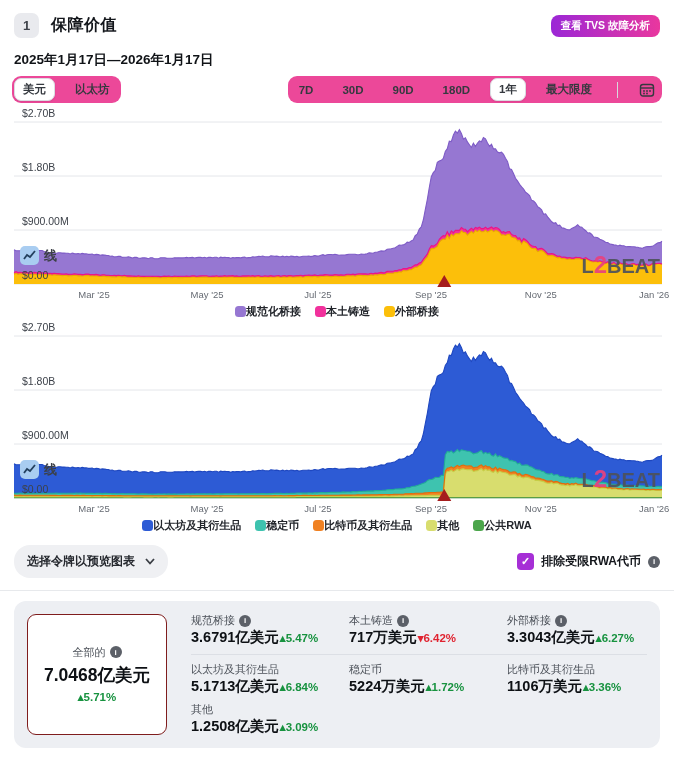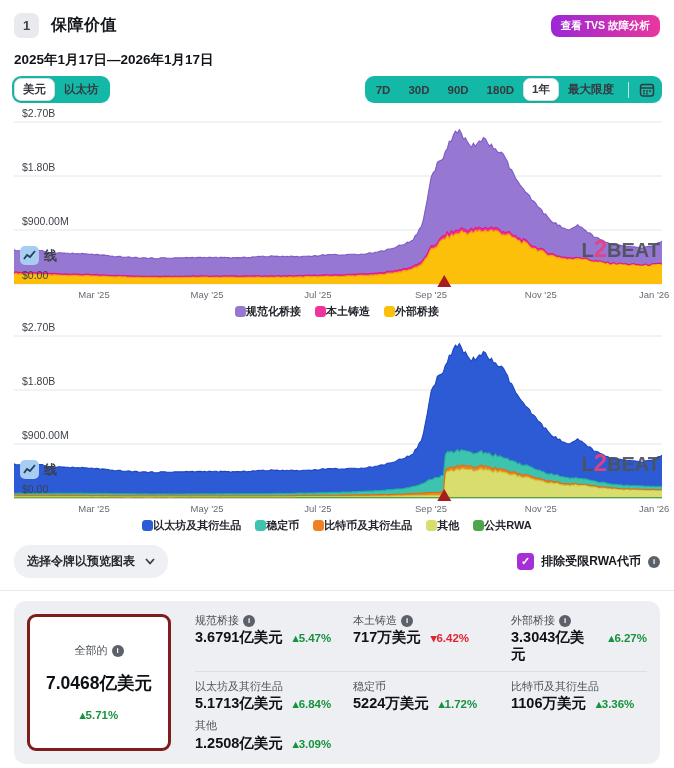--- a/index.html
+++ b/index.html
@@ -4,54 +4,54 @@
 <style>
   html,body{margin:0;padding:0}
   body{width:674px;height:768px;background:#ffffff;font-family:"Liberation Sans",sans-serif;color:#14171c;overflow:hidden}
   .page{padding-top:13px}
   .header-row{display:flex;align-items:center;padding:0 14px}
   .idx-badge{width:25px;height:25px;background:#e9eaee;border-radius:7px;display:flex;align-items:center;justify-content:center;font-weight:700;font-size:13px;color:#3f434b;flex:0 0 auto}
   .page-title{font-size:16px;font-weight:700;margin:0 0 0 12px;letter-spacing:.5px}
   .tvs-btn{margin-left:auto;border:none;cursor:pointer;color:#fff;font-weight:700;font-size:10.5px;padding:4px 10px;border-radius:8px;background:linear-gradient(90deg,#9b27d6,#e9379e);font-family:inherit}
   .date-row{padding:0 14px;margin-top:13px;font-weight:700;font-size:13.5px;color:#101317}
   .controls-row{display:flex;align-items:center;justify-content:space-between;padding:0 12px;margin-top:7px}
-  .seg{display:flex;align-items:center;background:#14b8a6;border-radius:9px;padding:2px;gap:0}
+  .seg{display:flex;align-items:center;background:#ec4899;border-radius:9px;padding:2px;gap:11px}
   .seg-opt{font-size:11.5px;font-weight:700;color:#35393f;padding:4px 9px;border-radius:7px;cursor:pointer;white-space:nowrap}
   .seg-opt.selected{background:#fff;border:1px solid #dadce1;box-shadow:0 1px 2px rgba(0,0,0,.07);padding:3px 8px}
   .seg-divider{width:1px;height:16px;background:#d6d8dd;margin:0 5px}
   .cal-btn{display:flex;align-items:center;justify-content:center;padding:3px 5px;border-radius:6px;cursor:pointer;background:transparent;border:none}
   .chart-wrap{position:relative;margin-top:4px}
   svg.chart{display:block}
   .line-badge{position:absolute;left:20px;bottom:38px;display:flex;align-items:center;gap:5px;cursor:pointer}
   .line-badge .ic{width:19px;height:19px;background:#a9cdf1;border-radius:5px;display:flex;align-items:center;justify-content:center}
   .line-badge .lbl{font-size:13px;font-weight:700;color:#3c4046}
-  .watermark{position:absolute;right:14px;bottom:42px;font-weight:800;font-size:20px;color:#4d525c;line-height:1;opacity:.92;pointer-events:none}
+  .watermark{position:absolute;right:14px;bottom:26px;font-weight:800;font-size:20px;color:#4d525c;line-height:1;opacity:.92;pointer-events:none}
   .watermark .two{color:#e8417f;font-size:24px}
   .legend-row{display:flex;justify-content:center;gap:14px;align-items:center;margin-top:1px}
   .legend-item{display:flex;align-items:center;gap:0;font-size:11px;font-weight:700;color:#23262c;cursor:pointer}
   .legend-swatch{width:11px;height:11px;border-radius:3.5px;flex:0 0 auto}
   .tip-row{display:flex;justify-content:center;align-items:center;gap:4px;margin-top:2px;font-size:11px;font-style:italic;font-weight:700;color:#a136d9}
   .token-row{display:flex;justify-content:space-between;align-items:center;padding:0 14px;margin-top:12px}
   .token-btn{background:#eff0f3;border:none;border-radius:16px;padding:8px 13px;font-size:12px;font-weight:700;color:#26292f;display:flex;align-items:center;gap:10px;font-family:inherit;cursor:pointer}
   .rwa{display:flex;align-items:center;gap:7px;font-size:12px;font-weight:700;cursor:pointer}
   .rwa .box{width:17px;height:17px;border-radius:4px;background:#a62fd6;color:#fff;display:flex;align-items:center;justify-content:center;font-size:11px;flex:0 0 auto}
   .info-i{width:12px;height:12px;border-radius:50%;background:#5c6068;color:#fff;font-size:8px;font-weight:700;display:inline-flex;align-items:center;justify-content:center;font-style:normal;flex:0 0 auto;cursor:pointer}
   .divider{height:1px;background:#e7e9ec;margin:12px 0 0}
   .panel{margin:10px 14px 0;background:#edeff3;border-radius:12px;padding:13px;display:flex}
-  .total-card{width:138px;flex:0 0 auto;background:#fff;border-radius:9px;border:3px solid #7f1d1d;display:flex;flex-direction:column;align-items:center;justify-content:center;gap:13px}
+  .total-card{width:138px;flex:0 0 auto;background:#fff;border-radius:9px;border:1px solid #7f1d1d;display:flex;flex-direction:column;align-items:center;justify-content:center;gap:3px}
   .total-label{font-size:11px;color:#4b5058;font-weight:500;display:flex;gap:4px;align-items:center}
   .total-value{font-size:17.5px;font-weight:700;color:#0d1014}
   .chg{font-size:11.5px;font-weight:700}
   .chg.up{color:#17923f}
   .chg.down{color:#e02330}
   .stats{flex:1;margin-left:24px;display:flex;flex-direction:column;justify-content:center}
   .stats-row{display:grid;grid-template-columns:158px 158px 1fr}
   .cell{display:flex;flex-direction:column;gap:2px}
   .cell .lab{font-size:11px;color:#4b5058;display:flex;gap:4px;align-items:center;line-height:1.2}
-  .cell .val{font-size:14.5px;font-weight:700;color:#0d1014;display:flex;align-items:baseline;gap:10px;line-height:1.15}
+  .cell .val{font-size:14.5px;font-weight:700;color:#0d1014;display:flex;align-items:baseline;gap:1px;line-height:1.15}
   .stats-div{height:1px;background:#dcdfe5;margin:8px 0}
   .row3{margin-top:8px}
 </style>
 </head>
 <body>
 
 <div class="page">
 
   <div class="header-row">
     <span class="idx-badge">1</span>

